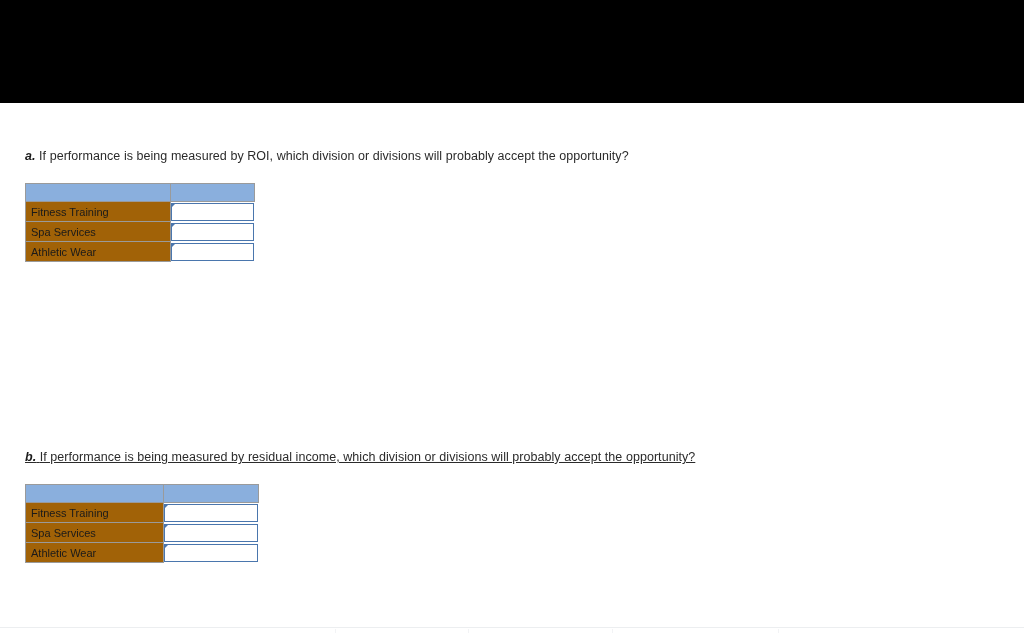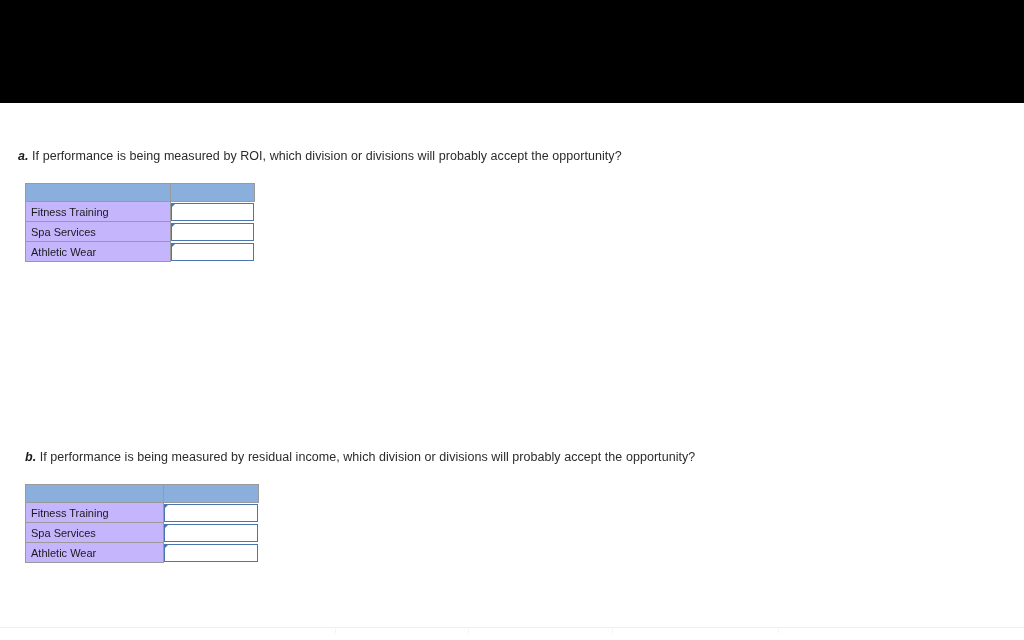--- a/index.html
+++ b/index.html
@@ -46,22 +46,22 @@
   }
   .qline .marker {
     font-weight: bold;
     color: #1c1c1c;
   }
   .qline .marker.ital {
     font-style: italic;
   }
 
   #q3-line   { left: 25px; top: 15px; }
-  #qa-line   { left: 18px; top: 45px; }
-  #qb-line   { left: 25px; top: 346px; }
+  #qa-line   { left: 25px; top: 45px; }
+  #qb-line   { left: 25px; top: 346px; text-decoration: underline; }
 
   
   .answer-table {
     position: absolute;
     border-collapse: collapse;
     table-layout: fixed;
   }
   .answer-table td {
     padding: 0;
     vertical-align: middle;
@@ -74,21 +74,21 @@
     height: 17px;
   }
   .answer-table tr.hdr td.hdr-right {
     border-left: 1px solid #9a9a9a;
   }
 
   
   .answer-table td.label-cell {
     border: 1px solid #9a9a9a;
     border-top: none;
-    background: #c4b5fd;
+    background: #a16207;
     font-size: 11px;
     color: #1a1a1a;
     padding-left: 5px;
     height: 19px;
     white-space: nowrap;
   }
 
   
   .answer-table td.input-cell {
     background: #ffffff;

